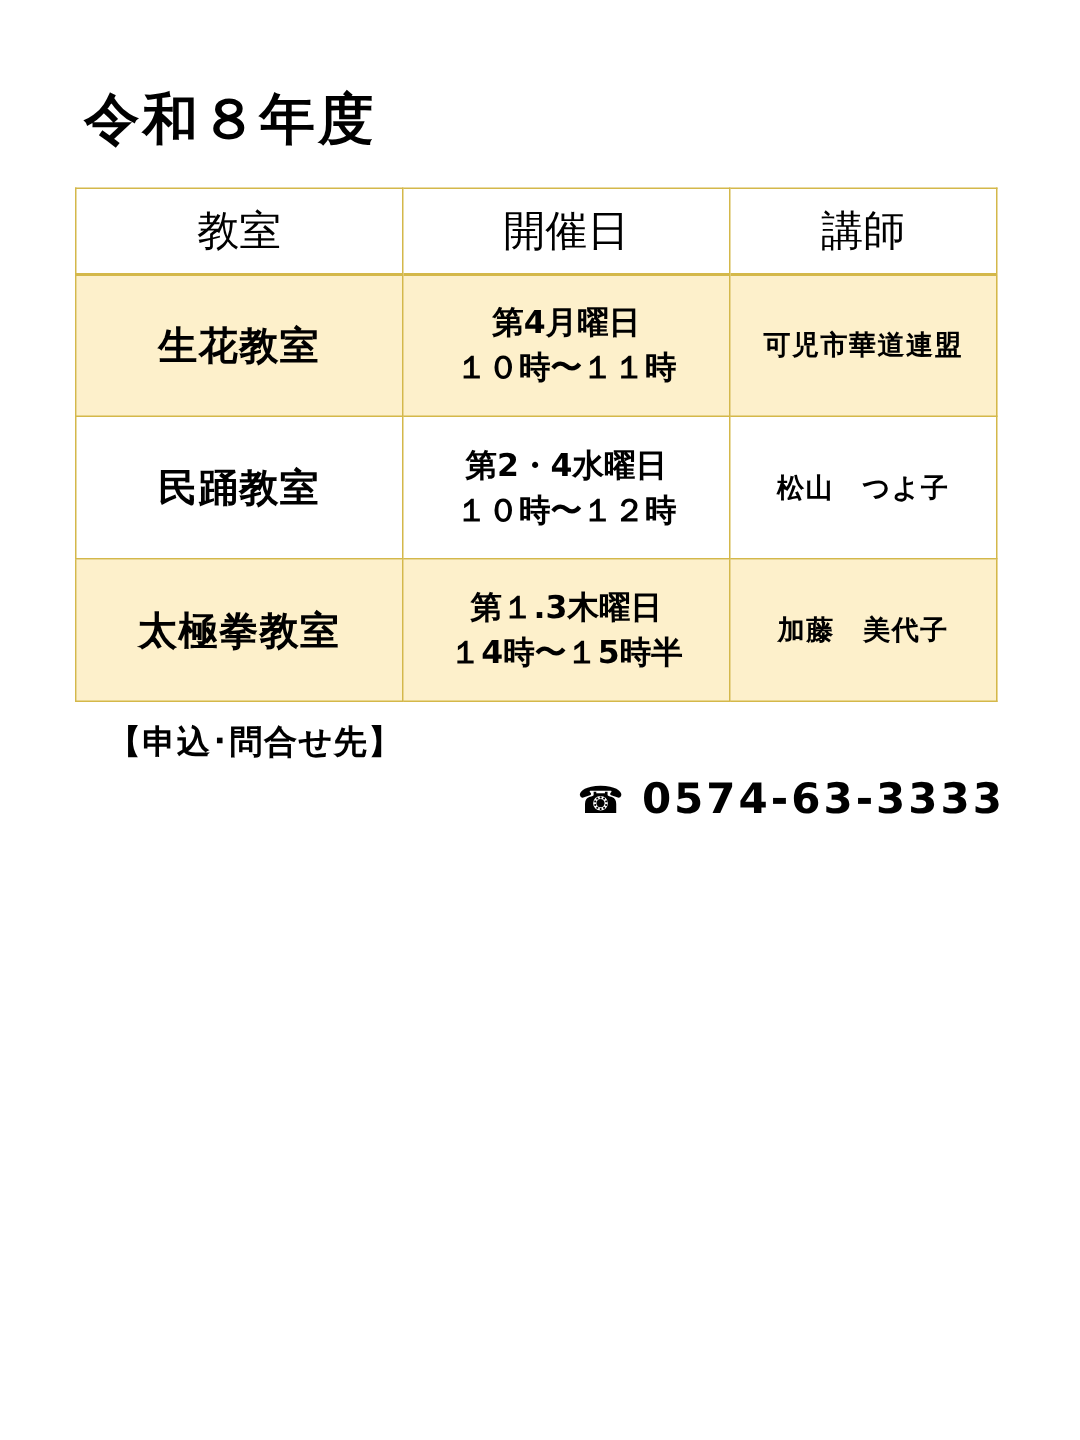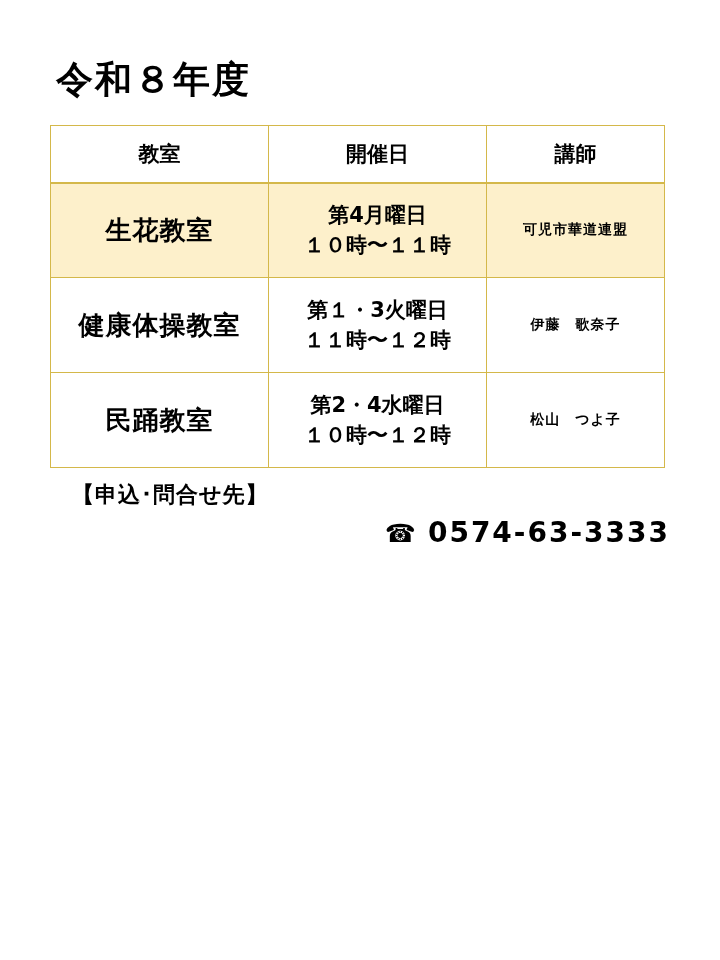--- a/index.html
+++ b/index.html
@@ -40,22 +40,22 @@
   }
   table.schedule th,
   table.schedule td {
     border: 1px solid #d4b84a;
     text-align: center;
     vertical-align: middle;
     padding: 0;
   }
   table.schedule thead th {
     height: 56px;
-    font-size: 21px;
-    font-weight: bold;
+    font-size: 28px;
+    font-weight: normal;
     background: #ffffff;
     border-bottom: 2px solid #d4b84a;
   }
   col.c-class { width: 218px; }
   col.c-date  { width: 218px; }
   col.c-inst  { width: 178px; }
 
   tbody tr { height: 95px; }
   tbody tr.alt td { background: #fdf0cb; }
   tbody tr.plain td { background: #ffffff; }
@@ -69,21 +69,21 @@
     font-size: 21px;
     font-weight: bold;
     line-height: 1.45;
   }
   td.date-cell .l1,
   td.date-cell .l2 {
     display: block;
     white-space: nowrap;
   }
   td.instructor {
-    font-size: 14px;
+    font-size: 18px;
     font-weight: bold;
     letter-spacing: 1px;
   }
   .footer {
     margin-top: 12px;
     text-align: center;
     margin-left: 14px;
   }
   .footer .f-contact-head {
     font-size: 22px;
@@ -137,34 +137,34 @@
     <tbody>
       <tr class="alt">
         <td class="class-name">生花教室</td>
         <td class="date-cell">
           <span class="l1">第4月曜日</span>
           <span class="l2">１０時〜１１時</span>
         </td>
         <td class="instructor">可児市華道連盟</td>
       </tr>
       <tr class="plain">
-        <td class="class-name">健康体操教室</td>
-        <td class="date-cell">
-          <span class="l1">第１・3火曜日</span>
-          <span class="l2">１１時〜１２時</span>
-        </td>
-        <td class="instructor">伊藤　歌奈子</td>
-      </tr>
-      <tr class="plain">
         <td class="class-name">民踊教室</td>
         <td class="date-cell">
           <span class="l1">第2・4水曜日</span>
           <span class="l2">１０時〜１２時</span>
         </td>
         <td class="instructor">松山　つよ子</td>
+      </tr>
+      <tr class="alt">
+        <td class="class-name">太極拳教室</td>
+        <td class="date-cell">
+          <span class="l1">第１.3木曜日</span>
+          <span class="l2">１4時〜１5時半</span>
+        </td>
+        <td class="instructor">加藤　美代子</td>
       </tr>
     </tbody>
   </table>
 
   <div class="footer">
     <div class="f-contact-head">【申込･問合せ先】</div>
     <div class="f-phone">
       <span class="phone-icon">☎</span><span>0574-63-3333</span>
     </div>
   </div>

